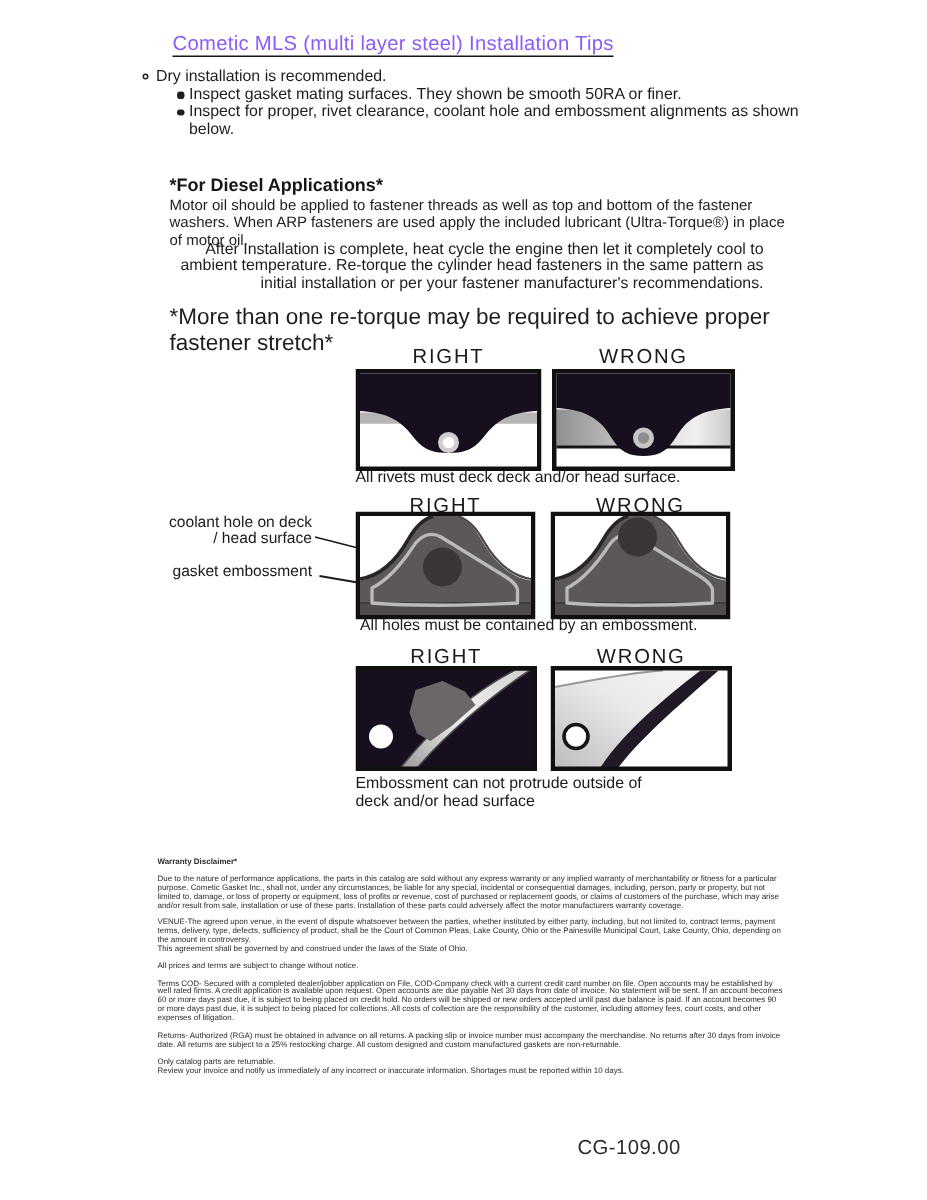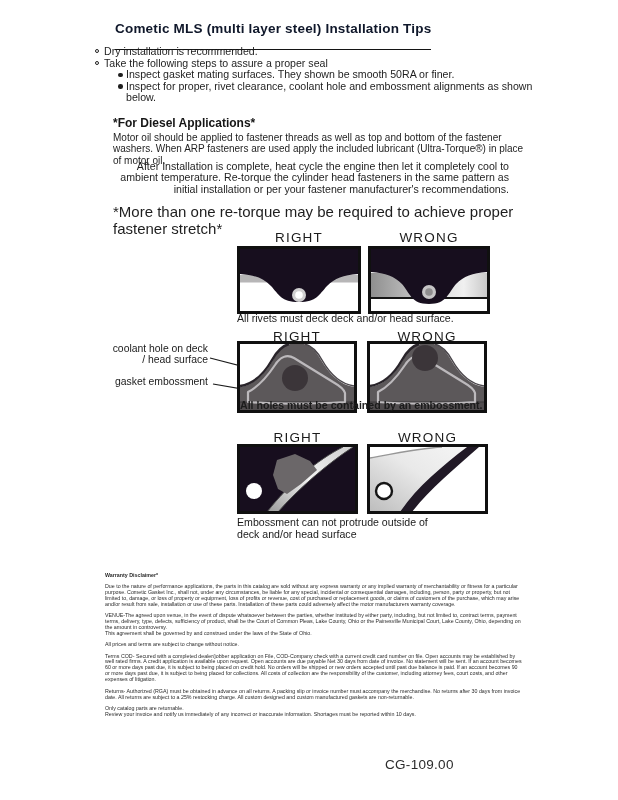--- a/index.html
+++ b/index.html
@@ -7,23 +7,23 @@
   body {
     position: relative;
     font-family: "Liberation Sans", sans-serif;
     color: #1e1e1e;
     overflow: hidden;
   }
   .abs { position: absolute; }
 
   .doc-title {
     left: 115px; top: 21px;
-    font-size: 13.5px; font-weight: bold; letter-spacing: .2px;
-    border-bottom: 1.6px solid #141414; padding-bottom: 13px;
-    display: inline-block; color: #0f172a;
+    font-size: 13.5px; font-weight: normal; letter-spacing: .2px;
+    border-bottom: 1.6px solid #141414; padding-bottom: 1px;
+    display: inline-block; color: #8b5cf6;
   }
 
   .bullet-list { left: 95px; top: 46px; width: 460px; font-size: 10.6px; line-height: 11.5px; }
   .bullet-item { position: relative; padding-left: 9px; }
   .bullet-item .marker-open {
     position: absolute; left: 0; top: 3px; width: 4px; height: 4px;
     border: 1px solid #222; border-radius: 50%;
   }
   .sub-item { position: relative; padding-left: 8px; margin-left: 23px; }
   .sub-item .marker-fill {
@@ -58,24 +58,20 @@
 </style>
 </head>
 <body>
 
 <div class="abs doc-title">Cometic MLS (multi layer steel) Installation Tips</div>
 
 <div class="abs bullet-list">
   <div class="bullet-item">
     <span class="marker-open"></span>
     <span>Dry installation is recommended.</span>
-  </div>
-  <div class="bullet-item">
-    <span class="marker-open"></span>
-    <span>Take the following steps to assure a proper seal</span>
   </div>
   <div class="sub-item">
     <span class="marker-fill"></span>
     <span>Inspect gasket mating surfaces.  They shown be smooth 50RA or finer.</span>
   </div>
   <div class="sub-item">
     <span class="marker-fill"></span>
     <span>Inspect for proper, rivet clearance, coolant hole and embossment alignments as shown below.</span>
   </div>
 </div>
@@ -153,21 +149,21 @@
     <rect x="3" y="61" width="114" height="8" fill="#504c4e"></rect>
     <line x1="3" y1="61" x2="117" y2="61" stroke="#393638" stroke-width="1"></line>
     <path d="M3,45 C16,43 27,33 35,19 C40,10 45,5 52,3" fill="none" stroke="#29242a" stroke-width="2.4"></path>
     <path d="M117,45 C104,43 93,33 85,19 C80,10 75,5 68,3" fill="none" stroke="#49454a" stroke-width="1.5"></path>
     <path d="M11,61 V51 C21,46 30,36 38,24 C43,16 50,13 57,17 L96,41 C103,45 107,48 108,52 V61 C75,63 35,63 11,61 Z" fill="none" stroke="#bcb9bc" stroke-width="2.2" stroke-linejoin="round"></path>
     <circle cx="58" cy="17" r="13" fill="#3b3539"></circle>
     <rect x="1.5" y="1.5" width="117" height="69" fill="none" stroke="#101010" stroke-width="3"></rect>
   </svg>
 </div>
 
-<div class="fig-caption" style="left:240px; top:400px; width:260px;font-weight:bold;">All holes must be contained by an embossment.</div>
+<div class="fig-caption" style="left:240px; top:412px; width:260px;">All holes must be contained by an embossment.</div>
 
 <div class="fig-label" style="left:237px; top:430px; width:121px;">RIGHT</div>
 <div class="fig-label" style="left:367px; top:430px; width:121px;">WRONG</div>
 
 <div class="fig-box" style="left:237px; top:444px;">
   <svg width="121" height="70" viewBox="0 0 121 70">
     <defs>
       <linearGradient id="band3" x1="0" y1="1" x2="1" y2="0">
         <stop offset="0" stop-color="#9a9a9a"></stop>
         <stop offset="0.5" stop-color="#f2f2f2"></stop>

